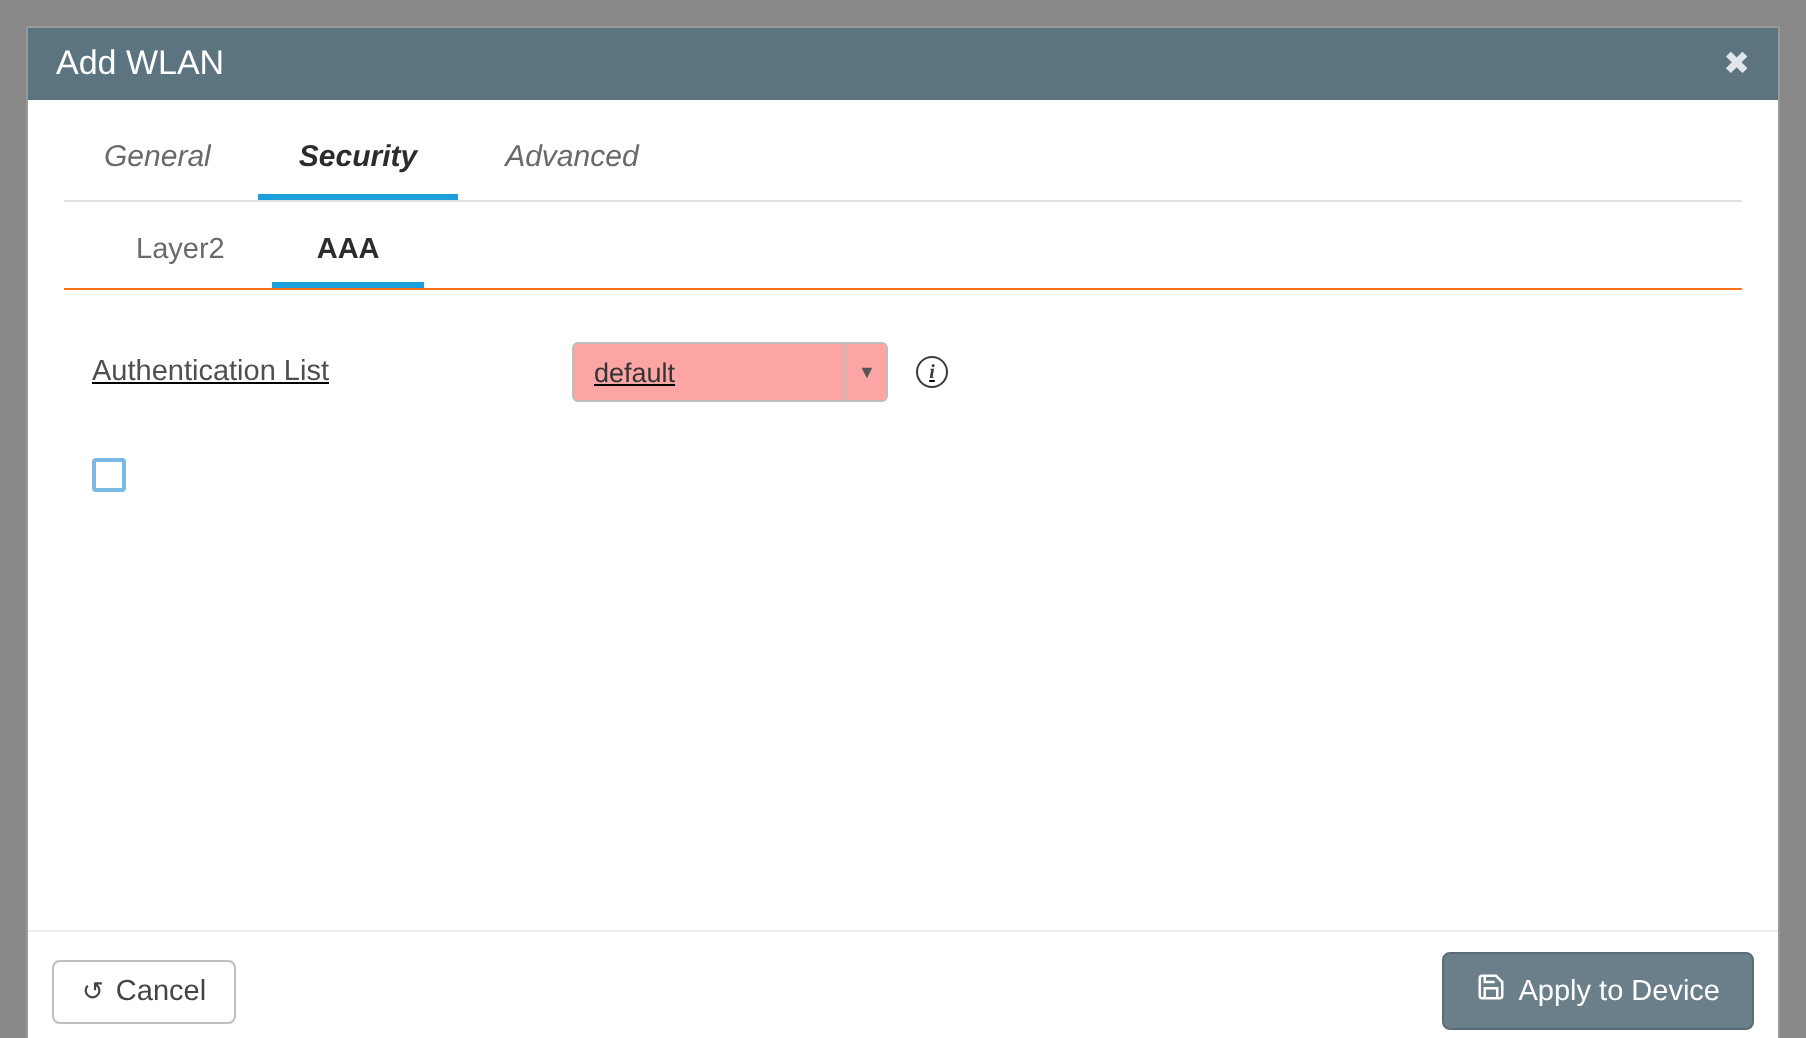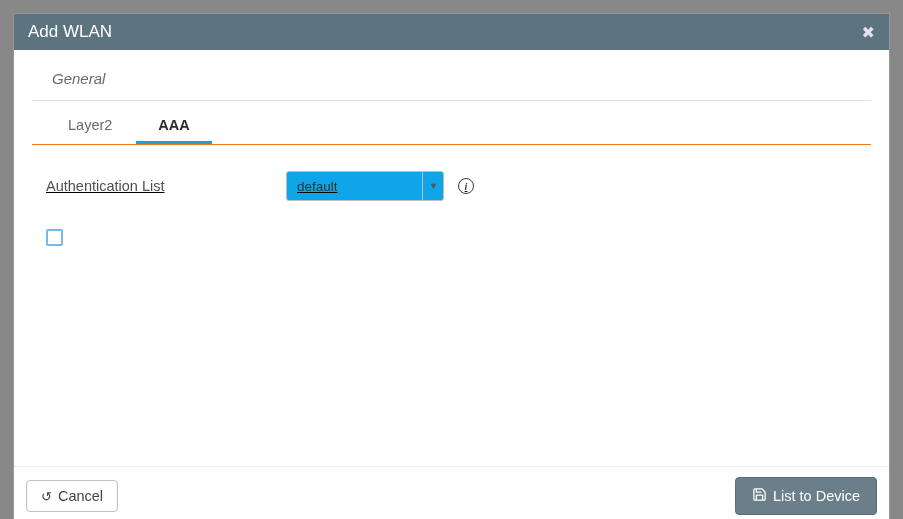--- a/index.html
+++ b/index.html
@@ -96,21 +96,21 @@
     width: 158px;
   }
   .select-field {
     width: 100%;
     height: 30px;
     border: 1px solid #bdbdbd;
     border-radius: 3px;
     padding: 0 26px 0 10px;
     font-size: 13.5px;
     color: #333;
-    background: #0ea5e9;
+    background: #fca5a5;
     display: flex;
     align-items: center;
     cursor: pointer;
   }
   .select-caret {
     position: absolute;
     right: 0;
     top: 0;
     width: 22px;
     height: 30px;
@@ -188,20 +188,22 @@
 
   <div class="modal-header">
     <span>Add WLAN</span>
     <span class="close-x">✖</span>
   </div>
 
   <div class="modal-body">
 
     <div class="tabs">
       <div class="tab">General</div>
+      <div class="tab active">Security</div>
+      <div class="tab">Advanced</div>
     </div>
 
     <div class="subtabs">
       <div class="subtab">Layer2</div>
       <div class="subtab active">AAA</div>
     </div>
 
     <div class="form-area">
 
       <div class="form-row">
@@ -227,17 +229,17 @@
       <span>Cancel</span>
     </div>
     <div class="btn btn-apply">
       <span class="icon-save">
         <svg width="15" height="15" viewBox="0 0 24 24" fill="none" stroke="#fff" stroke-width="2">
           <path d="M19 21H5a2 2 0 0 1-2-2V5a2 2 0 0 1 2-2h11l5 5v11a2 2 0 0 1-2 2z"></path>
           <polyline points="17 21 17 13 7 13 7 21"></polyline>
           <polyline points="7 3 7 8 15 8"></polyline>
         </svg>
       </span>
-      <span>List to Device</span>
+      <span>Apply to Device</span>
     </div>
   </div>
 
 </div>
 
 </body></html>

